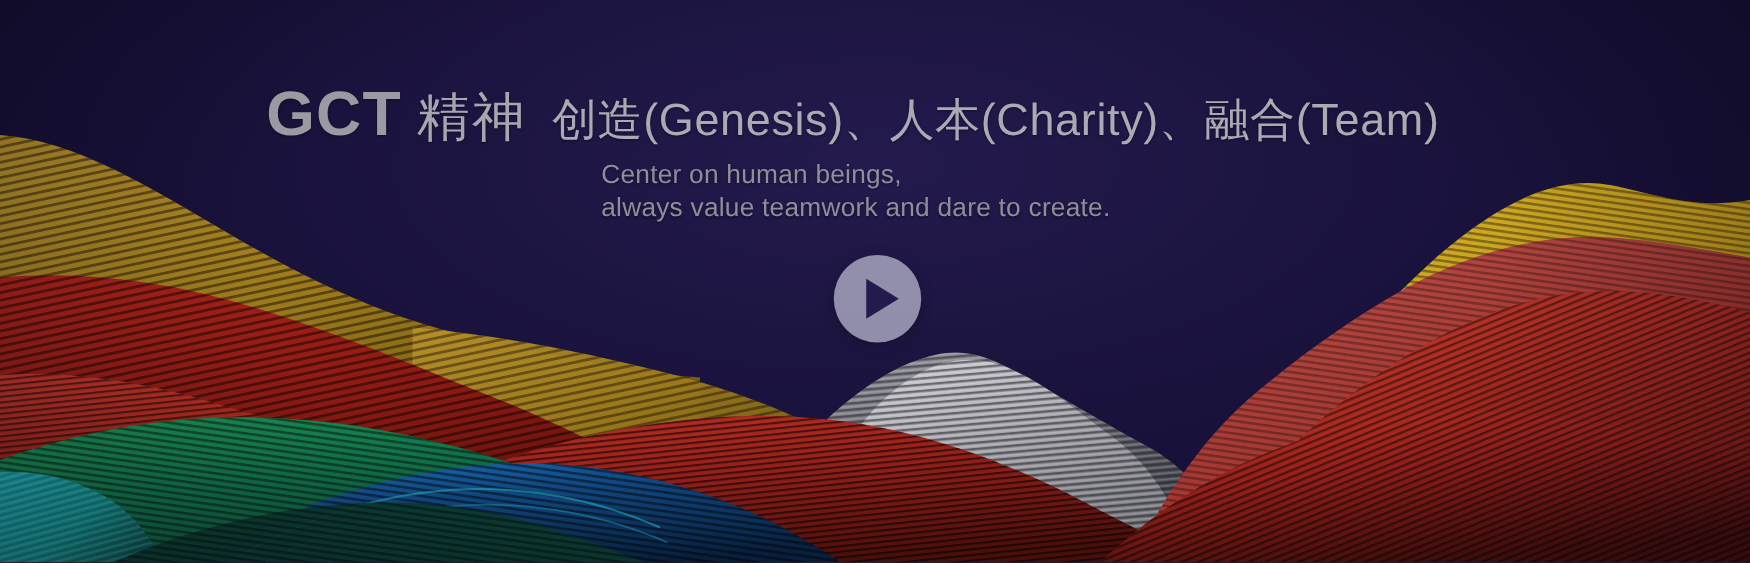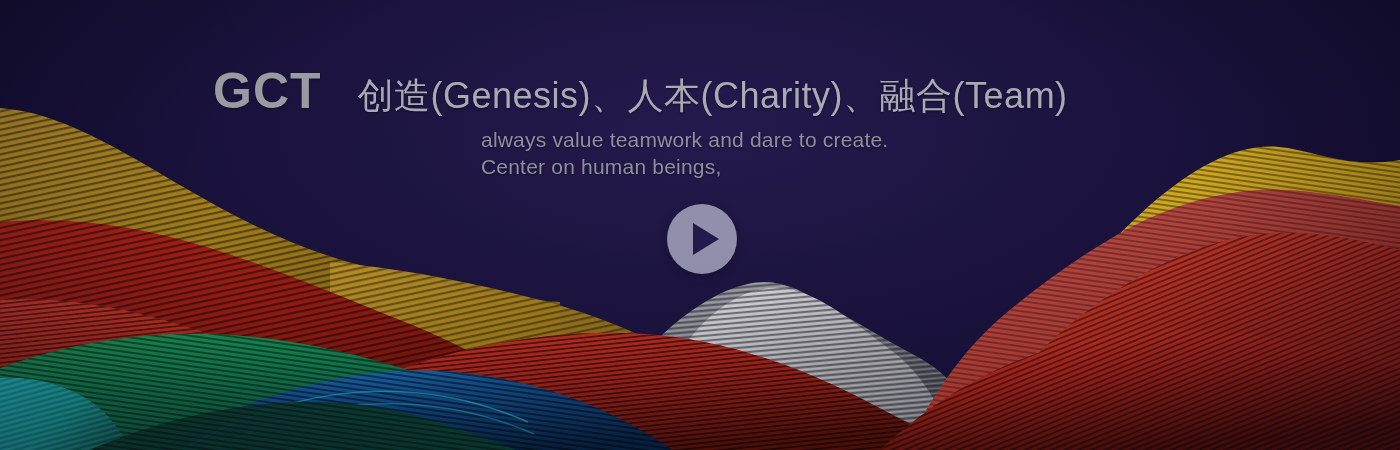--- a/index.html
+++ b/index.html
@@ -57,21 +57,20 @@
   .content > * { pointer-events: auto; }
 
   .headline {
     position: absolute;
     left: 213px;
     top: 66px;
     height: 52px;
     display: flex;
     align-items: baseline;
     white-space: nowrap;
-    gap: 16px;
   }
   .logo-gct {
     font-size: 50px;
     font-weight: bold;
     letter-spacing: 1px;
     color: #9a9aa2;
     line-height: 1;
     text-shadow: 0 1px 2px rgba(0,0,0,.45);
   }
   .logo-cn {
@@ -343,26 +342,27 @@
       <rect x="0" y="0" width="1400" height="450" fill="none"></rect>
     </svg>
   </div>
 
   <div class="sky-vignette"></div>
 
   <div class="content">
 
     <div class="headline">
       <span class="logo-gct">GCT</span>
+      <span class="logo-cn">精神</span>
       <span class="headline-values">创造(Genesis)、人本(Charity)、融合(Team)</span>
     </div>
 
     <div class="subtitle">
+      <div>Center on human beings,</div>
       <div>always value teamwork and dare to create.</div>
-      <div>Center on human beings,</div>
     </div>
 
     <div class="play-btn">
       <span class="tri"></span>
     </div>
 
   </div>
 </div>
 
 </body></html>

